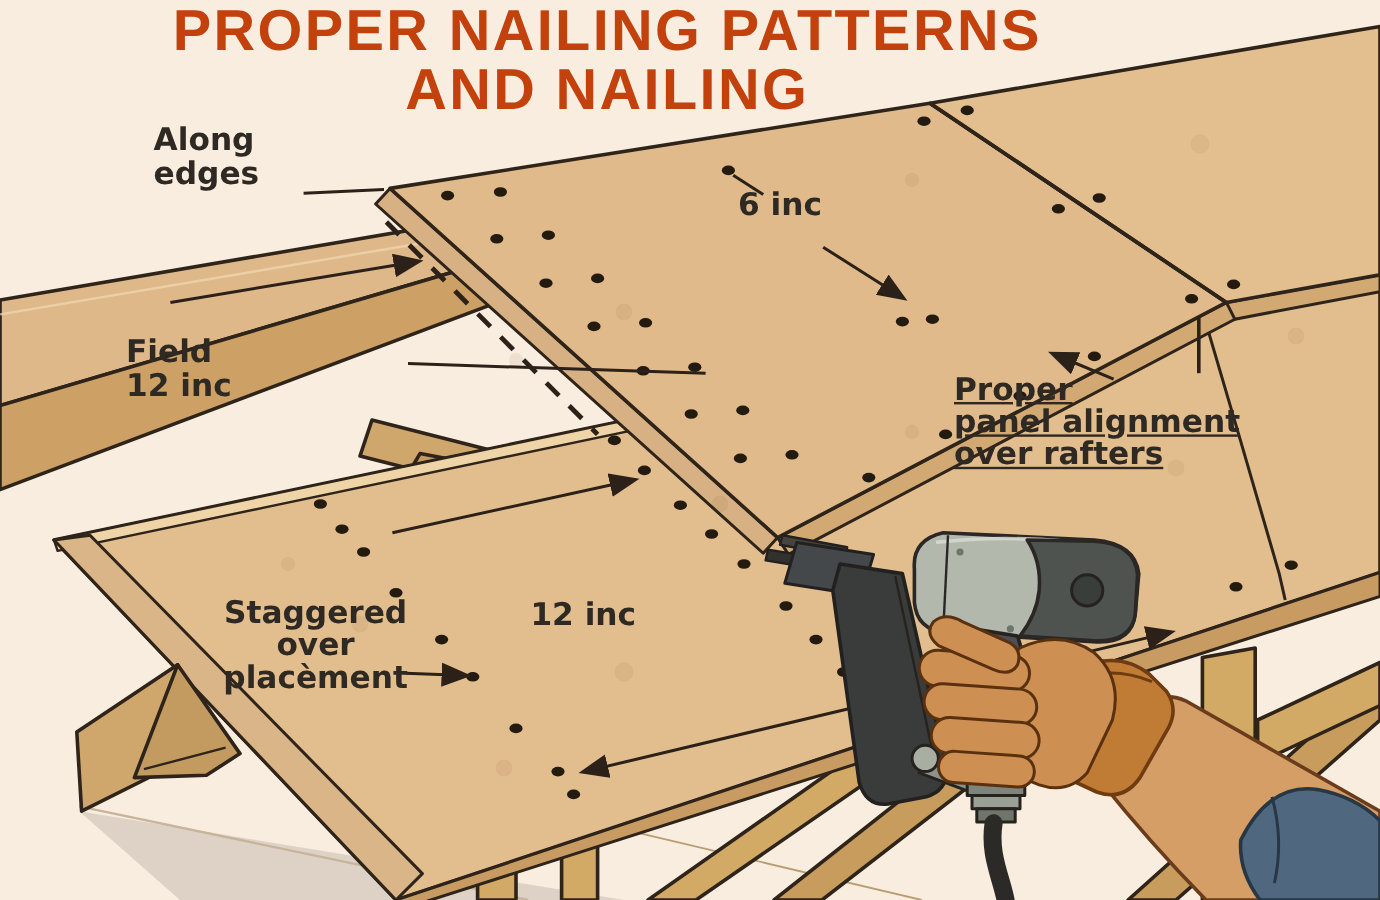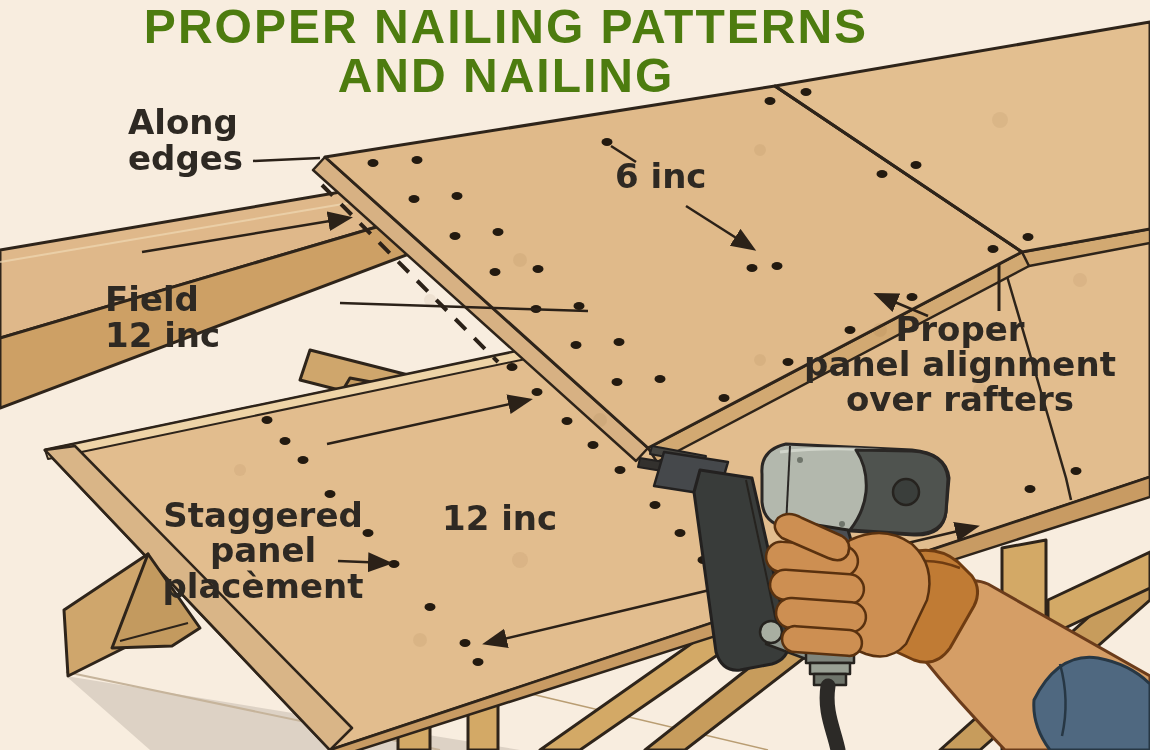--- a/index.html
+++ b/index.html
@@ -1,22 +1,22 @@
 <!DOCTYPE html>
 <html><head>
 <meta charset="utf-8">
 <style>
   html,body{margin:0;padding:0;background:#f8eddf;}
   #stage{position:relative;width:1150px;height:750px;overflow:hidden;
          font-family:"DejaVu Sans",sans-serif;}
   #scene{position:absolute;left:0;top:0;}
   .lbl{position:absolute;white-space:pre-line;color:#2e2923;font-weight:700;
-       font-size:34px;line-height:1.06;}
+       font-size:26px;line-height:1.06;}
   #title{position:absolute;left:0;top:2px;width:1012px;text-align:center;
-         color:#4d7c0f;font-family:"Liberation Sans",sans-serif;
+         color:#c2410c;font-family:"Liberation Sans",sans-serif;
          font-weight:900;font-size:48px;line-height:49px;letter-spacing:2px;}
 </style>
 </head>
 <body>
 
 <div id="stage">
 
 <svg id="scene" width="1150" height="750" viewBox="0 0 1150 750">
   <defs>
     <marker id="ah" markerWidth="12" markerHeight="10" refX="8" refY="4" orient="auto">
@@ -223,23 +223,23 @@
 </div>
 
 <div class="lbl" style="left:128px;top:104px;">Along
 edges</div>
 
 <div class="lbl" style="left:105px;top:281px;width:155px;text-align:left;">Field
 12 inc</div>
 
 <div class="lbl" style="left:615px;top:158px;">6 inc</div>
 
-<div class="lbl" style="left:795px;top:312px;width:330px;text-align:center;line-height:1.03;">Proper
+<div class="lbl" style="left:795px;top:312px;width:330px;line-height:1.03;text-decoration:underline;">Proper
 panel alignment
 over rafters</div>
 
 <div class="lbl" style="left:138px;top:498px;width:250px;text-align:center;line-height:1.04;">Staggered
-panel
+over
 placèment</div>
 
 <div class="lbl" style="left:442px;top:500px;">12 inc</div>
 
 </div>
 
 </body></html>

